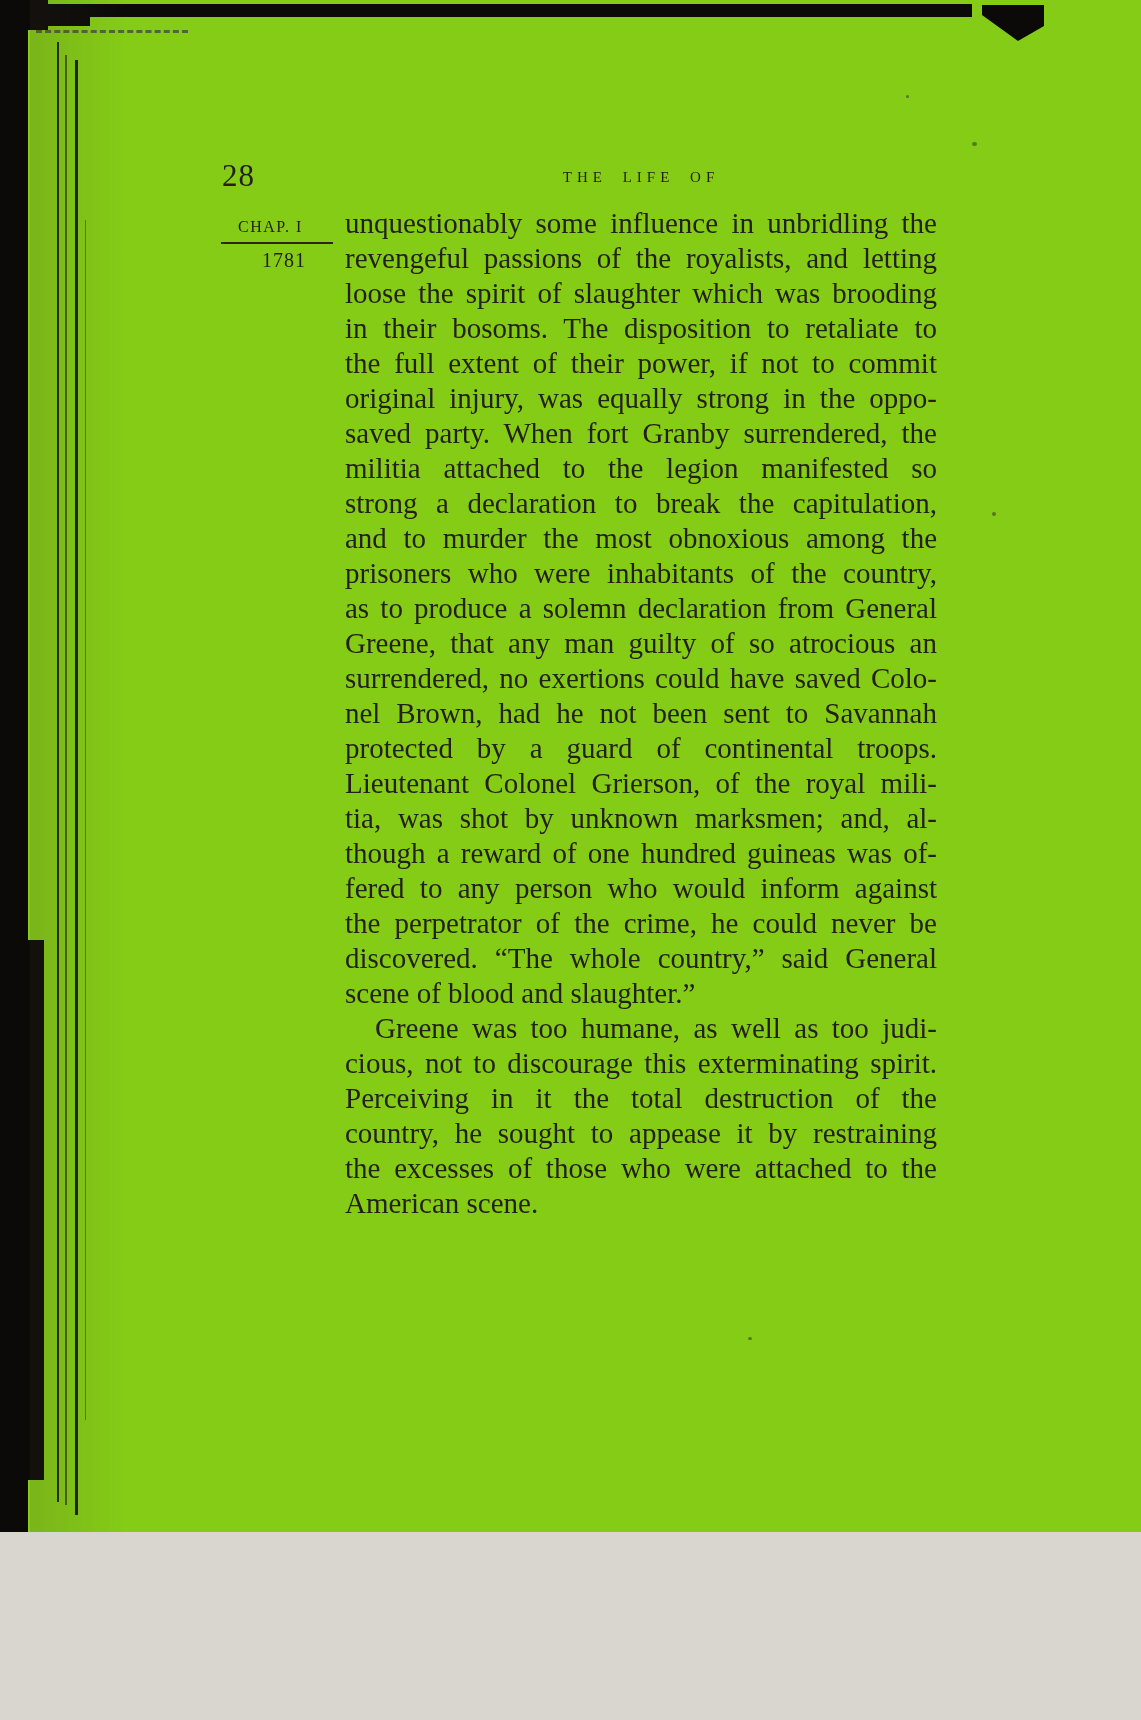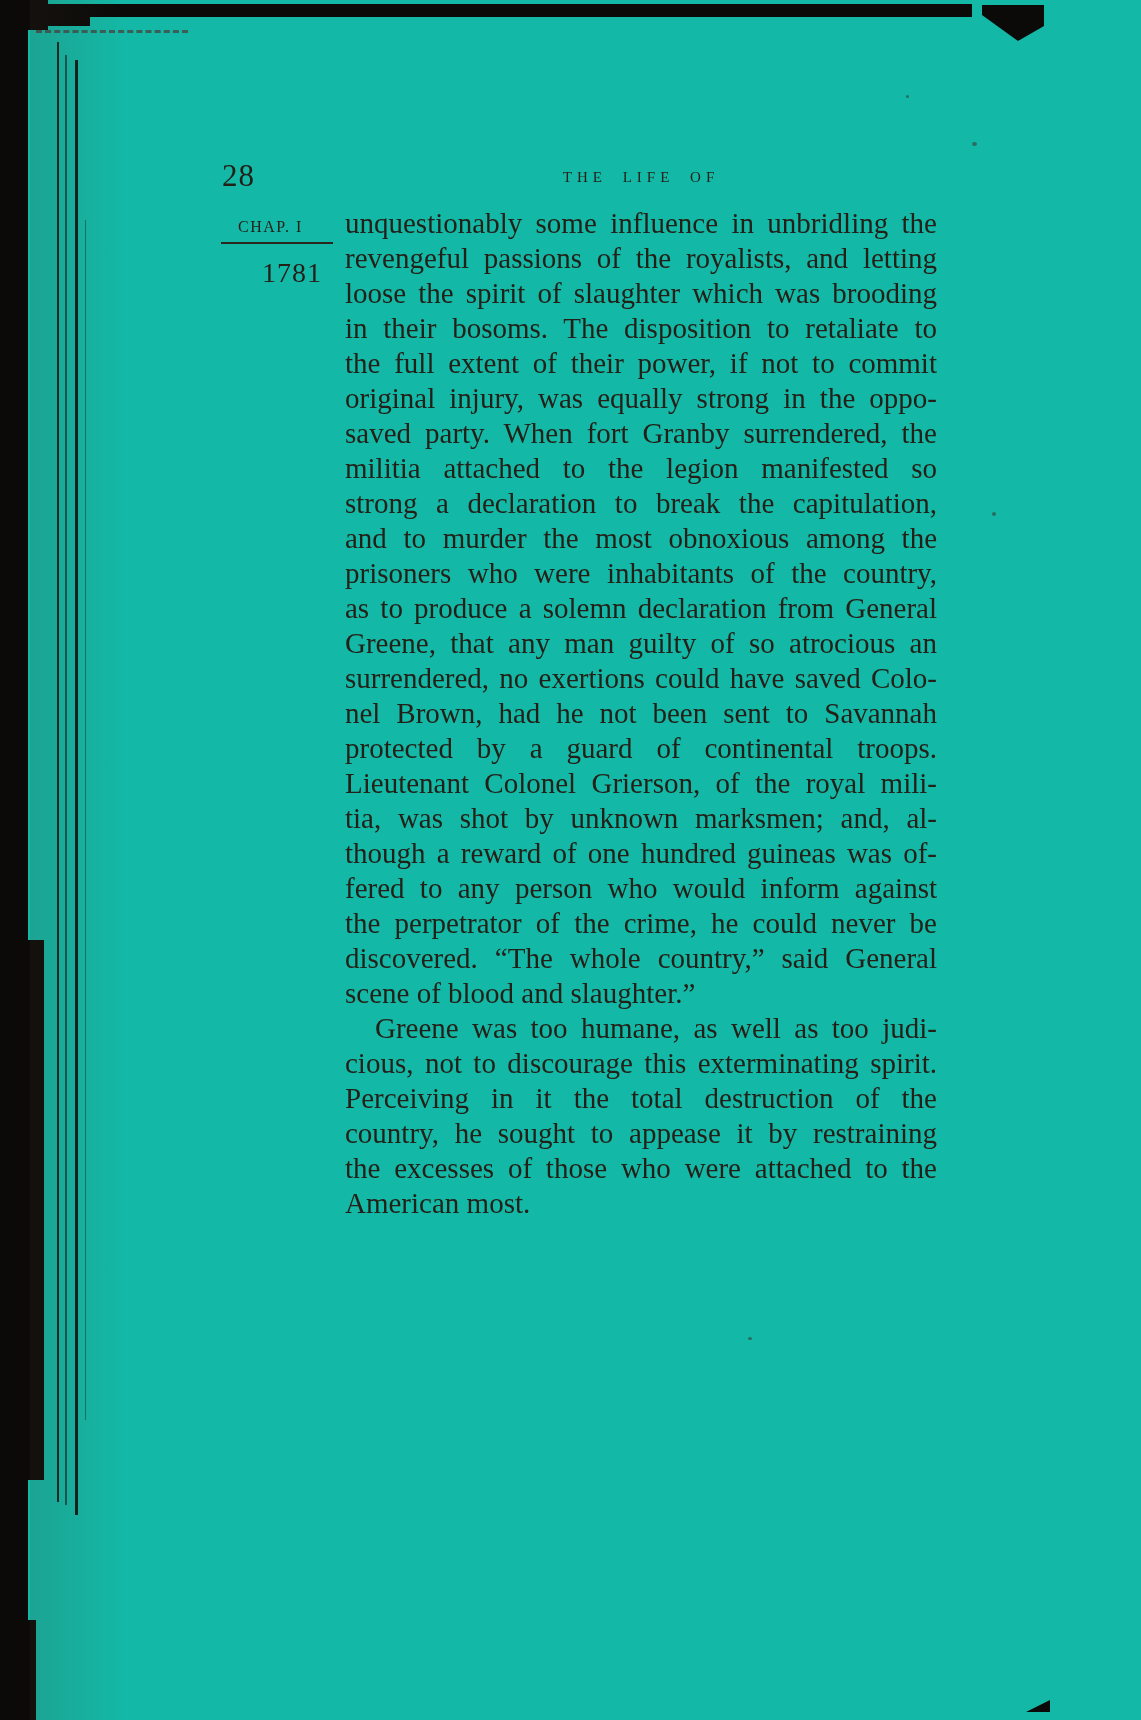--- a/index.html
+++ b/index.html
@@ -1,21 +1,21 @@
 <!DOCTYPE html>
 <html><head>
 <meta charset="utf-8">
 <style>
   * { box-sizing: border-box; }
   html, body { margin: 0; padding: 0; background: #d9d6cf; }
   .scan {
     position: relative;
     width: 1141px;
-    height: 1720px;
-    background: #14b8a6;
+    height: 1532px;
+    background: #84cc16;
     overflow: hidden;
     font-family: "Liberation Serif", "DejaVu Serif", serif;
     color: #241f17;
   }
   .artifact { position: absolute; }
   .ink { background: #0b0a08; }
 
   
   .edge-left-band   { left: 0;   top: 0;    width: 28px;  height: 1720px; }
   .edge-left-mid    { left: 0;   top: 940px; width: 44px; height: 540px; }
@@ -62,21 +62,21 @@
   .margin-chap {
     position: absolute; left: 238px; top: 218px;
     font-size: 16px; letter-spacing: 1.5px;
   }
   .margin-rule {
     position: absolute; left: 221px; top: 242px;
     width: 112px; height: 2px; background: #2b261e;
   }
   .margin-year {
     position: absolute; left: 262px; top: 249px;
-    font-size: 28px; letter-spacing: 1px; margin-top: 8px;
+    font-size: 20px; letter-spacing: 1px;
   }
   .body-text {
     position: absolute; left: 345px; top: 206px; width: 592px;
     font-size: 29px; line-height: 35px;
   }
   .line { text-align: justify; text-align-last: justify; }
   .line.last { text-align-last: left; }
   .line.first-indent { text-indent: 30px; }
 </style>
 </head>
@@ -135,17 +135,17 @@
         <div class="line">the perpetrator of the crime, he could never be</div>
         <div class="line">discovered. “The whole country,” said General</div>
         <div class="line last">scene of blood and slaughter.”</div>
       </div>
       <div>
         <div class="line first-indent">Greene was too humane, as well as too judi-</div>
         <div class="line">cious, not to discourage this exterminating spirit.</div>
         <div class="line">Perceiving in it the total destruction of the</div>
         <div class="line">country, he sought to appease it by restraining</div>
         <div class="line">the excesses of those who were attached to the</div>
-        <div class="line last">American most.</div>
+        <div class="line last">American scene.</div>
       </div>
     </div>
 
 </div>
 
 </body></html>

